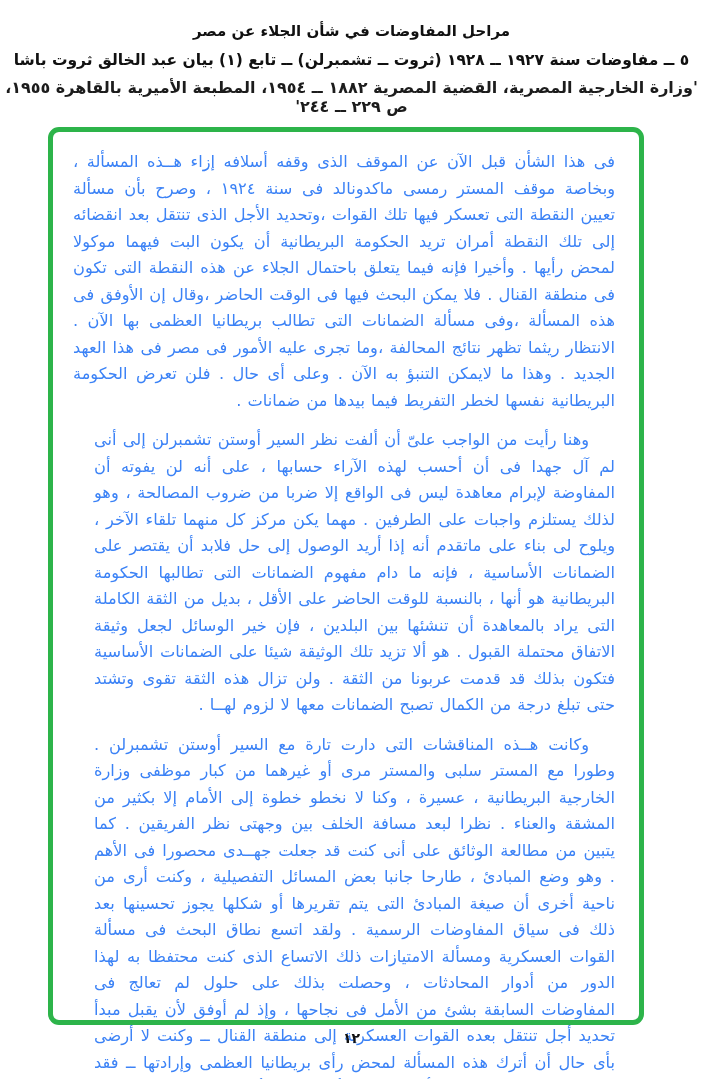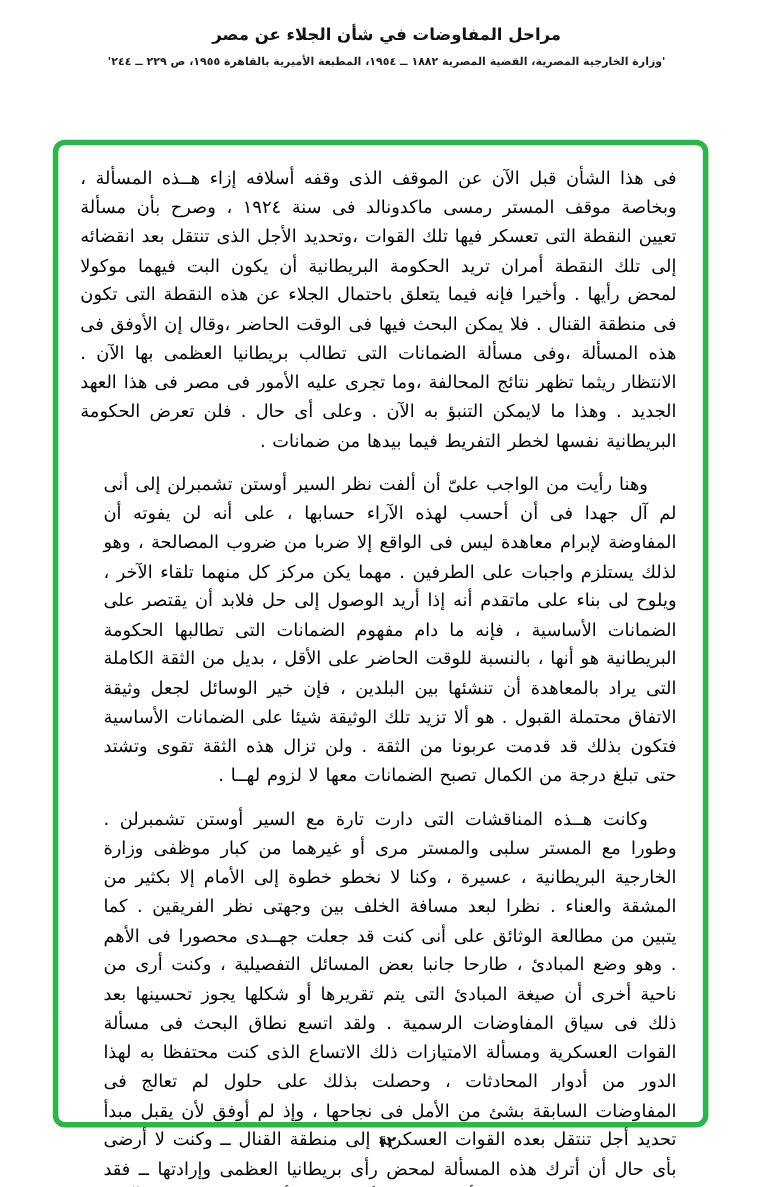--- a/index.html
+++ b/index.html
@@ -30,21 +30,21 @@
     font-weight: bold;
     letter-spacing: 0.2px;
     margin-bottom: 11px;
   }
   .section-heading {
     font-size: 15.5px;
     font-weight: bold;
     margin-bottom: 9px;
   }
   .source-citation {
-    font-size: 10px;
+    font-size: 16px;
     font-weight: bold;
     color: #1c1c1c;
   }
   
   .content-frame {
     position: absolute;
     left: 48px;
     top: 127px;
     width: 596px;
     height: 898px;
@@ -52,21 +52,21 @@
     border-radius: 11px;
     background: #ffffff;
     padding: 17px 24px 8px 20px;
     direction: rtl;
   }
   .content-frame p {
     font-size: 16.2px;
     line-height: 26.5px;
     text-align: justify;
     text-align-last: right;
-    color: #000000;
+    color: #3b82f6;
     margin-bottom: 13px;
     direction: rtl;
     word-spacing: 1px;
   }
   .content-frame p.indented { text-indent: 26px; margin-left: 21px; }
   .content-frame p:last-child { margin-bottom: 0; }
   
   .footer {
     position: absolute;
     top: 1028px;
@@ -81,20 +81,21 @@
     text-align: center;
   }
 </style>
 </head>
 <body>
 
 <div class="page">
 
   <div class="header">
     <div class="page-title">مراحل المفاوضات في شأن الجلاء عن مصر</div>
+    <div class="section-heading">٥ ــ مفاوضات سنة ١٩٢٧ ــ ١٩٢٨ (ثروت ــ تشمبرلن) ــ تابع (١) بيان عبد الخالق ثروت باشا</div>
     <div class="source-citation">'وزارة الخارجية المصرية، القضية المصرية ١٨٨٢ ــ ١٩٥٤، المطبعة الأميرية بالقاهرة ١٩٥٥، ص ٢٢٩ ــ ٢٤٤'</div>
   </div>
 
   <div class="content-frame">
     <p>فى هذا الشأن قبل الآن عن الموقف الذى وقفه أسلافه إزاء هــذه المسألة ، وبخاصة موقف المستر رمسى ماكدونالد فى سنة ١٩٢٤ ، وصرح بأن مسألة تعيين النقطة التى تعسكر فيها تلك القوات ،وتحديد الأجل الذى تنتقل بعد انقضائه إلى تلك النقطة أمران تريد الحكومة البريطانية أن يكون البت فيهما موكولا لمحض رأيها . وأخيرا فإنه فيما يتعلق باحتمال الجلاء عن هذه النقطة التى تكون فى منطقة القنال . فلا يمكن البحث فيها فى الوقت الحاضر ،وقال إن الأوفق فى هذه المسألة ،وفى مسألة الضمانات التى تطالب بريطانيا العظمى بها الآن . الانتظار ريثما تظهر نتائج المحالفة ،وما تجرى عليه الأمور فى مصر فى هذا العهد الجديد . وهذا ما لايمكن التنبؤ به الآن . وعلى أى حال . فلن تعرض الحكومة البريطانية نفسها لخطر التفريط فيما بيدها من ضمانات .</p>
     <p class="indented">وهنا رأيت من الواجب علىّ أن ألفت نظر السير أوستن تشمبرلن إلى أنى لم آل جهدا فى أن أحسب لهذه الآراء حسابها ، على أنه لن يفوته أن المفاوضة لإبرام معاهدة ليس فى الواقع إلا ضربا من ضروب المصالحة ، وهو لذلك يستلزم واجبات على الطرفين . مهما يكن مركز كل منهما تلقاء الآخر ، ويلوح لى بناء على ماتقدم أنه إذا أريد الوصول إلى حل فلابد أن يقتصر على الضمانات الأساسية ، فإنه ما دام مفهوم الضمانات التى تطالبها الحكومة البريطانية هو أنها ، بالنسبة للوقت الحاضر على الأقل ، بديل من الثقة الكاملة التى يراد بالمعاهدة أن تنشئها بين البلدين ، فإن خير الوسائل لجعل وثيقة الاتفاق محتملة القبول . هو ألا تزيد تلك الوثيقة شيئا على الضمانات الأساسية فتكون بذلك قد قدمت عربونا من الثقة . ولن تزال هذه الثقة تقوى وتشتد حتى تبلغ درجة من الكمال تصبح الضمانات معها لا لزوم لهــا .</p>
     <p class="indented">وكانت هــذه المناقشات التى دارت تارة مع السير أوستن تشمبرلن . وطورا مع المستر سلبى والمستر مرى أو غيرهما من كبار موظفى وزارة الخارجية البريطانية ، عسيرة ، وكنا لا نخطو خطوة إلى الأمام إلا بكثير من المشقة والعناء . نظرا لبعد مسافة الخلف بين وجهتى نظر الفريقين . كما يتبين من مطالعة الوثائق على أنى كنت قد جعلت جهــدى محصورا فى الأهم . وهو وضع المبادئ ، طارحا جانبا بعض المسائل التفصيلية ، وكنت أرى من ناحية أخرى أن صيغة المبادئ التى يتم تقريرها أو شكلها يجوز تحسينها بعد ذلك فى سياق المفاوضات الرسمية . ولقد اتسع نطاق البحث فى مسألة القوات العسكرية ومسألة الامتيازات ذلك الاتساع الذى كنت محتفظا به لهذا الدور من أدوار المحادثات ، وحصلت بذلك على حلول لم تعالج فى المفاوضات السابقة بشئ من الأمل فى نجاحها ، وإذ لم أوفق لأن يقبل مبدأ تحديد أجل تنتقل بعده القوات العسكرية إلى منطقة القنال ــ وكنت لا أرضى بأى حال أن أترك هذه المسألة لمحض رأى بريطانيا العظمى وإرادتها ــ فقد جعل الفصل فى هذه المسألة لجمعية الأمم . على أن يكون لمصر فى آجال دورية حق استئناف</p>
   </div>
 
   <div class="footer">

